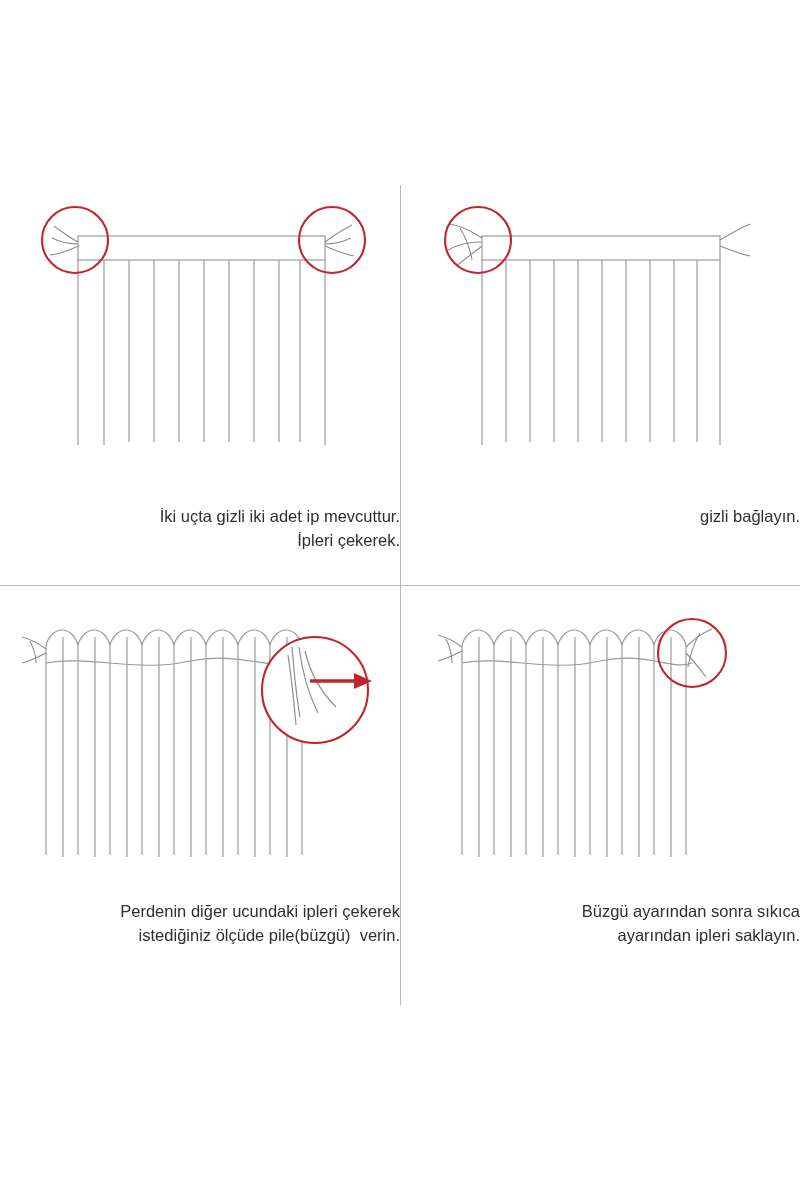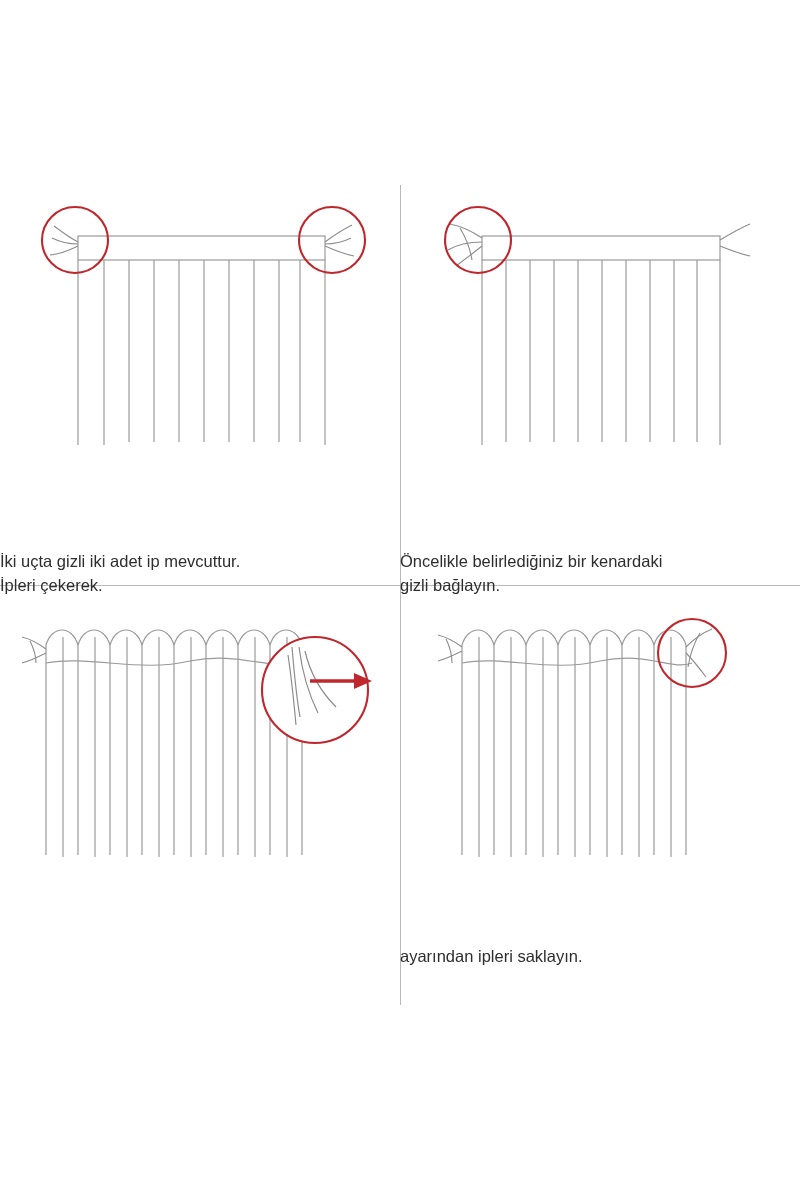--- a/index.html
+++ b/index.html
@@ -63,25 +63,24 @@
     height: 300px;
   }
   .figure svg {
     display: block;
   }
 
   .caption {
     position: absolute;
     left: 0;
     width: 400px;
-    text-align: left;
+    text-align: right;
     font-size: 16.5px;
     line-height: 1.45;
     color: #2e2e2e;
-    margin-top: 45px;
   }
   .caption .line {
     display: block;
     white-space: pre;
   }
 
   .cap-top { top: 325px; }
   .cap-bottom { top: 315px; }
 </style>
 </head>
@@ -162,21 +161,20 @@
           </g>
 
           <g fill="none" stroke="#8d8d8d" stroke-width="1.1">
             <path d="M320 60 C 330 54, 340 48, 350 44"></path>
             <path d="M320 66 C 330 70, 340 74, 350 76"></path>
           </g>
           <circle cx="78" cy="60" r="33" fill="none" stroke="#c0272d" stroke-width="2.1"></circle>
         </svg>
       </div>
       <div class="caption cap-top">
-        <span class="line">Öncelikle belirlediğiniz bir kenardaki</span>
         <span class="line">gizli bağlayın.</span>
       </div>
     </div>
 
     <div class="panel">
       <div class="figure">
         <svg width="400" height="300" viewBox="0 0 400 300" xmlns="http://www.w3.org/2000/svg">
 
           <g fill="none" stroke="#9a9a9a" stroke-width="1.2">
             <path d="M46 60 C 52 40, 72 40, 78 60"></path>
@@ -221,20 +219,24 @@
             <path d="M299 62 C 302 86, 308 108, 318 128"></path>
             <path d="M305 66 C 310 88, 320 106, 336 122"></path>
             <path d="M288 70 C 292 96, 294 118, 296 140"></path>
           </g>
 
           <g>
             <line x1="310" y1="96" x2="358" y2="96" stroke="#c0272d" stroke-width="3.4"></line>
             <polygon points="372,96 354,88 354,104" fill="#c0272d"></polygon>
           </g>
         </svg>
+      </div>
+      <div class="caption cap-bottom">
+        <span class="line">Perdenin diğer ucundaki ipleri çekerek</span>
+        <span class="line">istediğiniz ölçüde pile(büzgü)  verin.</span>
       </div>
     </div>
 
     <div class="panel">
       <div class="figure">
         <svg width="400" height="300" viewBox="0 0 400 300" xmlns="http://www.w3.org/2000/svg">
           <g fill="none" stroke="#9a9a9a" stroke-width="1.2">
             <path d="M62 60 C 68 40, 88 40, 94 60"></path>
             <path d="M94 60 C 100 40, 120 40, 126 60"></path>
             <path d="M126 60 C 132 40, 152 40, 158 60"></path>
@@ -268,18 +270,19 @@
 
           <g fill="none" stroke="#8d8d8d" stroke-width="1.1">
             <path d="M286 62 C 294 54, 302 48, 312 44"></path>
             <path d="M286 68 C 294 76, 300 84, 306 92"></path>
             <path d="M300 48 C 294 58, 290 70, 288 82"></path>
           </g>
           <circle cx="292" cy="68" r="34" fill="none" stroke="#c0272d" stroke-width="2.1"></circle>
         </svg>
       </div>
       <div class="caption cap-bottom">
+        <span class="line">Büzgü ayarından sonra sıkıca</span>
         <span class="line">ayarından ipleri saklayın.</span>
       </div>
     </div>
 
   </div>
 </div>
 
 </body></html>

